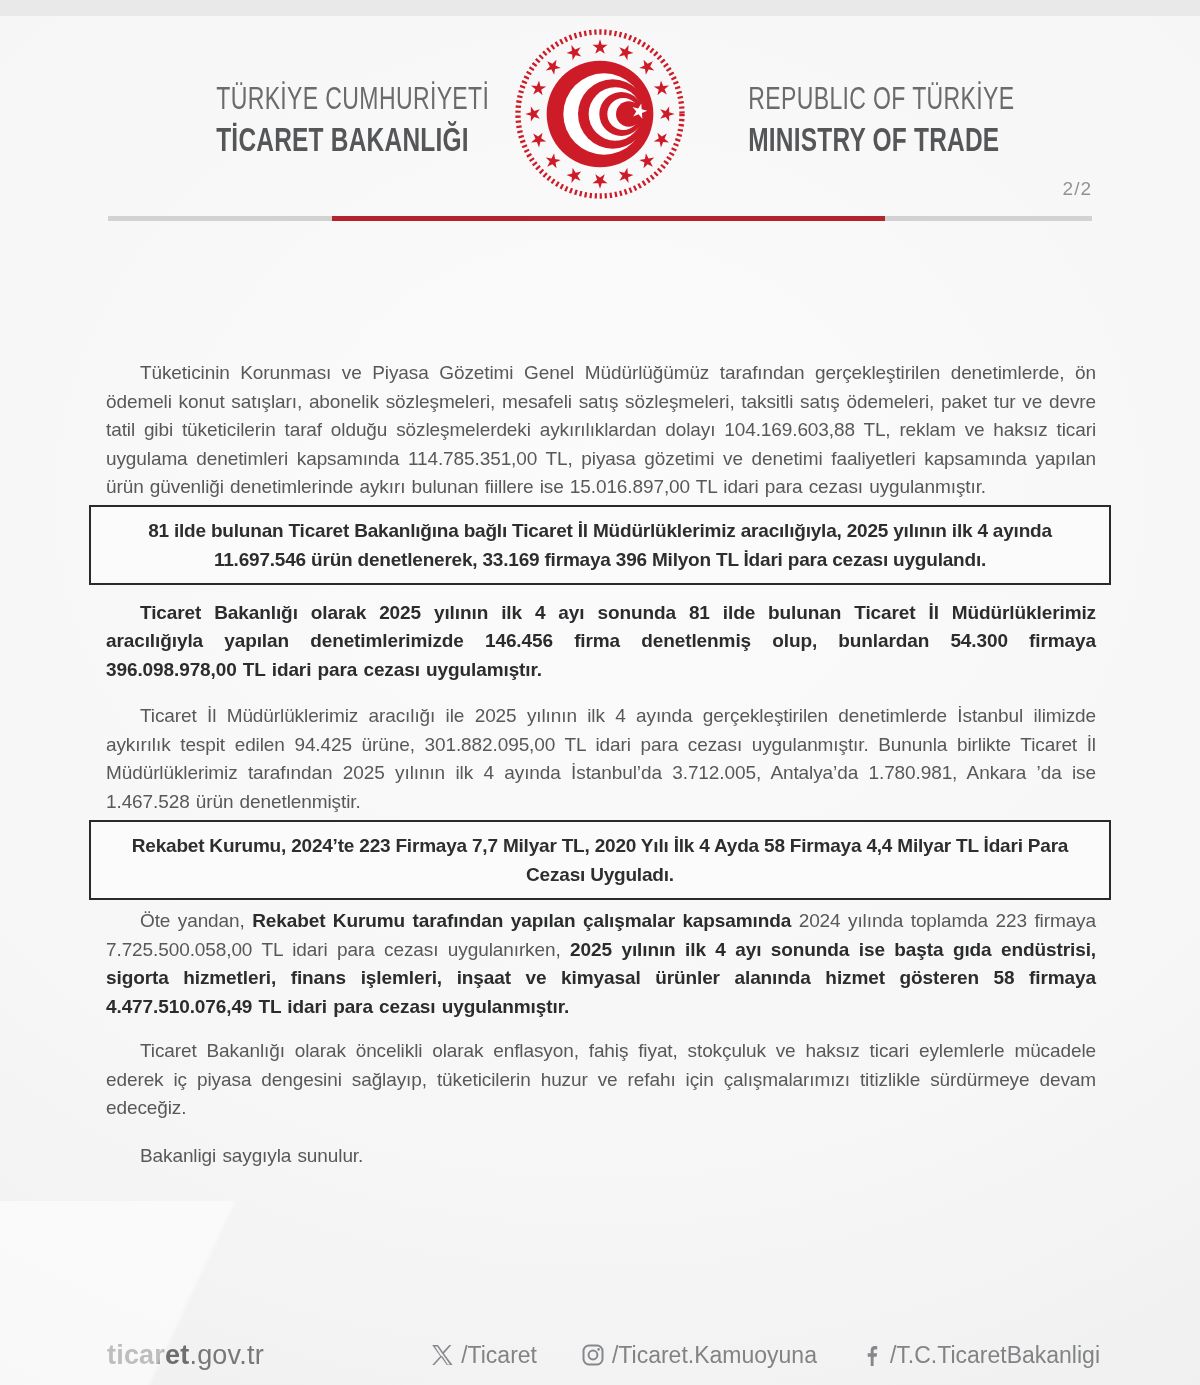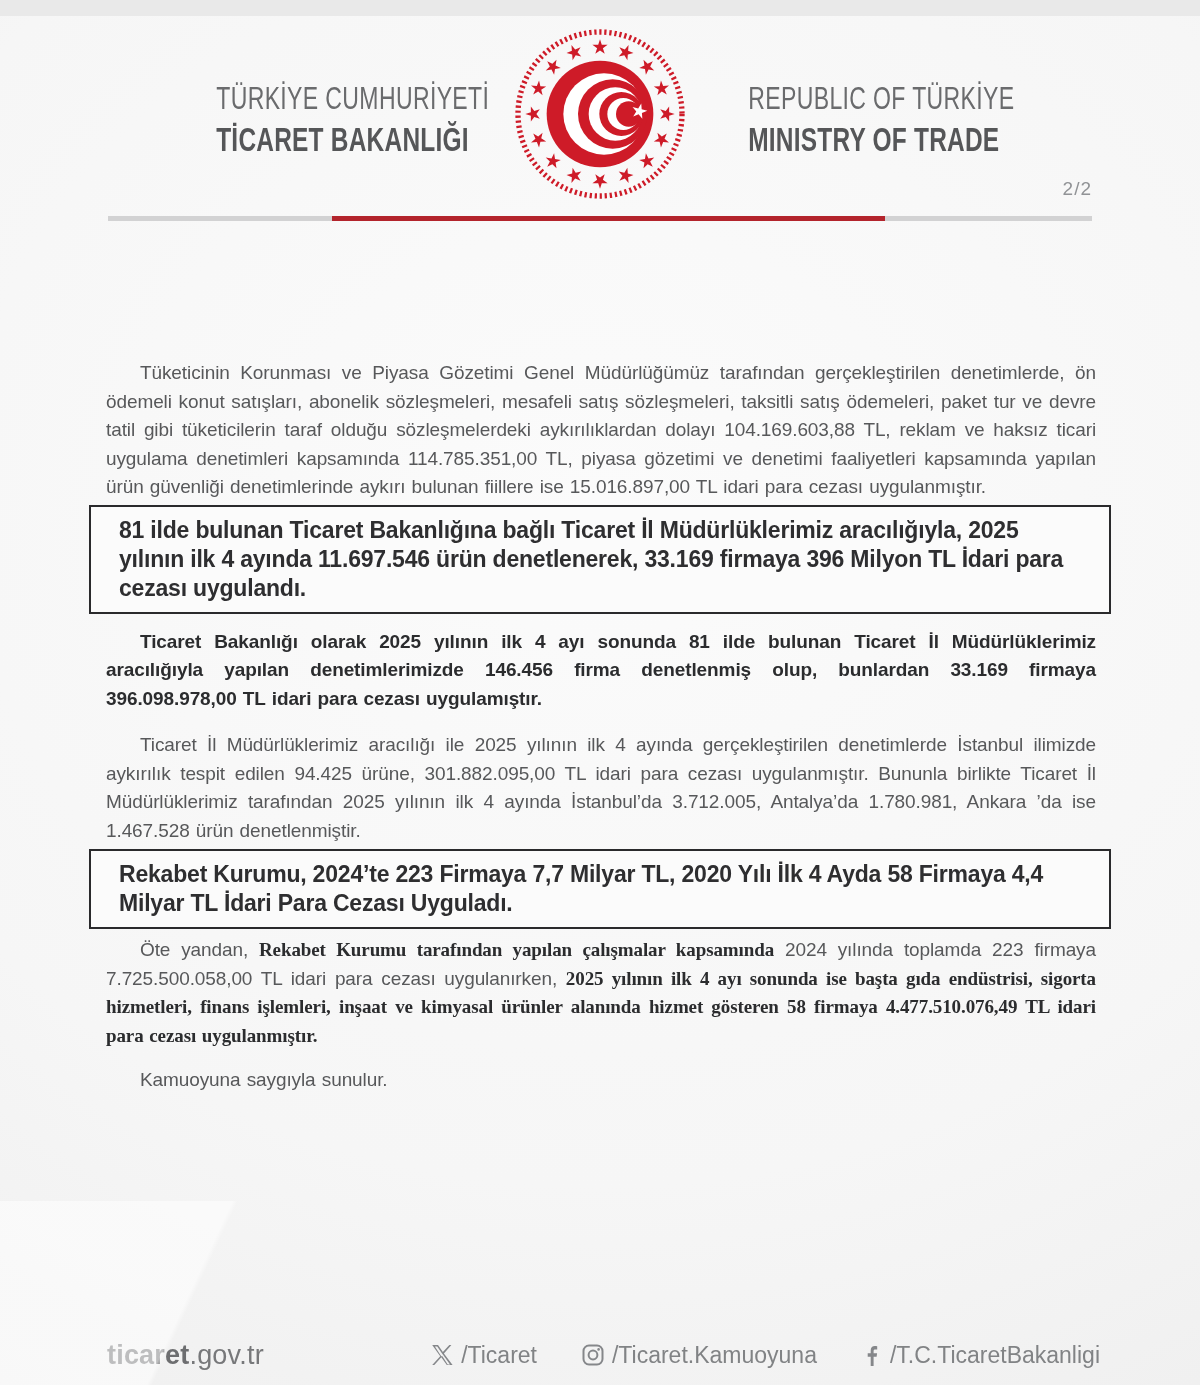--- a/index.html
+++ b/index.html
@@ -34,27 +34,27 @@
   .sep{ position:absolute; top:200px; left:108px; width:984px; height:5px; background:#d2d2d3; }
   .sep-red{ position:absolute; left:224px; top:0; width:553px; height:5px; background:#B3242C; }
   
   .main{ position:absolute; left:106px; top:343px; width:990px; }
   .para{
     font-size:19px; line-height:28.5px; color:#57585A;
     text-align:justify; text-indent:34px; letter-spacing:-0.1px;
     word-spacing:1px;
   }
   .para.bold{ font-weight:700; color:#2b2c2e; }
-  .para b{ font-weight:700; color:#2b2c2e;font-family:Liberation Serif, serif; }
+  .para b{ font-weight:700; color:#2b2c2e; }
   .hl-box{
     margin-left:-17px; margin-right:-15px;
     border:2.5px solid #2a2a2c; background:#fbfbfb;
     padding:9px 28px;
-    font-size:23px; font-weight:700; line-height:29px; color:#2e2e30;
-    letter-spacing:-0.2px;
+    font-size:19px; font-weight:700; line-height:29px; color:#2e2e30;
+    text-align:center; letter-spacing:-0.2px;
   }
   .mb3{margin-bottom:3px}.mb4{margin-bottom:4px}.mb7{margin-bottom:7px}
   .mb14{margin-bottom:14px}.mb16{margin-bottom:16px}.mb18{margin-bottom:18px}.mb19{margin-bottom:19px}
   
   .footer{
     position:absolute; left:107px; top:1318px; width:993px; height:42px;
     display:flex; justify-content:space-between; align-items:center;
   }
   .domain{ font-size:27px; color:#77787a; letter-spacing:.2px; cursor:pointer; }
   .domain .b{ font-weight:700; color:#6d6e70; }
@@ -121,30 +121,31 @@
 
   <div class="sep">
     <div class="sep-red"></div>
   </div>
 
   <div class="main">
     <p class="para mb3">Tüketicinin Korunması ve Piyasa Gözetimi Genel Müdürlüğümüz tarafından gerçekleştirilen denetimlerde, ön ödemeli konut satışları, abonelik sözleşmeleri, mesafeli satış sözleşmeleri, taksitli satış ödemeleri, paket tur ve devre tatil gibi tüketicilerin taraf olduğu sözleşmelerdeki aykırılıklardan dolayı 104.169.603,88 TL, reklam ve haksız ticari uygulama denetimleri kapsamında 114.785.351,00 TL, piyasa gözetimi ve denetimi faaliyetleri kapsamında yapılan ürün güvenliği denetimlerinde aykırı bulunan fiillere ise 15.016.897,00 TL idari para cezası uygulanmıştır.</p>
 
     <div class="hl-box mb14">81 ilde bulunan Ticaret Bakanlığına bağlı Ticaret İl Müdürlüklerimiz aracılığıyla, 2025 yılının ilk 4 ayında 11.697.546 ürün denetlenerek, 33.169 firmaya 396 Milyon TL İdari para cezası uygulandı.</div>
 
-    <p class="para bold mb18">Ticaret Bakanlığı olarak 2025 yılının ilk 4 ayı sonunda 81 ilde bulunan Ticaret İl Müdürlüklerimiz aracılığıyla yapılan denetimlerimizde 146.456 firma denetlenmiş olup, bunlardan 33.169 firmaya 396.098.978,00 TL idari para cezası uygulamıştır.</p>
+    <p class="para bold mb18">Ticaret Bakanlığı olarak 2025 yılının ilk 4 ayı sonunda 81 ilde bulunan Ticaret İl Müdürlüklerimiz aracılığıyla yapılan denetimlerimizde 146.456 firma denetlenmiş olup, bunlardan 54.300 firmaya 396.098.978,00 TL idari para cezası uygulamıştır.</p>
 
     <p class="para mb4">Ticaret İl Müdürlüklerimiz aracılığı ile 2025 yılının ilk 4 ayında gerçekleştirilen denetimlerde İstanbul ilimizde aykırılık tespit edilen 94.425 ürüne, 301.882.095,00 TL idari para cezası uygulanmıştır. Bununla birlikte Ticaret İl Müdürlüklerimiz tarafından 2025 yılının ilk 4 ayında İstanbul’da 3.712.005, Antalya’da 1.780.981, Ankara ’da ise 1.467.528 ürün denetlenmiştir.</p>
 
     <div class="hl-box mb7">Rekabet Kurumu, 2024’te 223 Firmaya 7,7 Milyar TL, 2020 Yılı İlk 4 Ayda 58 Firmaya 4,4 Milyar TL İdari Para Cezası Uyguladı.</div>
 
     <p class="para mb16"><span>Öte yandan, </span><b>Rekabet Kurumu tarafından yapılan çalışmalar kapsamında</b><span> 2024 yılında toplamda 223 firmaya 7.725.500.058,00 TL idari para cezası uygulanırken, </span><b>2025 yılının ilk 4 ayı sonunda ise başta gıda endüstrisi, sigorta hizmetleri, finans işlemleri, inşaat ve kimyasal ürünler alanında hizmet gösteren 58 firmaya 4.477.510.076,49 TL idari para cezası uygulanmıştır.</b></p>
 
+    <p class="para mb19">Ticaret Bakanlığı olarak öncelikli olarak enflasyon, fahiş fiyat, stokçuluk ve haksız ticari eylemlerle mücadele ederek iç piyasa dengesini sağlayıp, tüketicilerin huzur ve refahı için çalışmalarımızı titizlikle sürdürmeye devam edeceğiz.</p>
 
-    <p class="para">Kamuoyuna saygıyla sunulur.</p>
+    <p class="para">Bakanligi saygıyla sunulur.</p>
   </div>
 
   <div class="footer">
     <div class="domain"><span class="b">ticaret</span><span>.gov.tr</span></div>
 
     <div class="socials">
       <div class="social">
         <span>
           <svg width="24" height="24" viewBox="0 0 24 24" fill="#85878a">
             <path d="M13.9 10.5 21.4 2h-2.1l-6.4 7.1L8 2H2.2l8 11.3L2.2 22h2.1l7-7.8 5.5 7.8h5.8l-8.7-11.5Zm-2.5 2.8-.8-1.1L4.9 3.6h2.3l5.2 7.3.8 1.1 6.8 9.5h-2.3l-5.3-8.2Z"></path>

